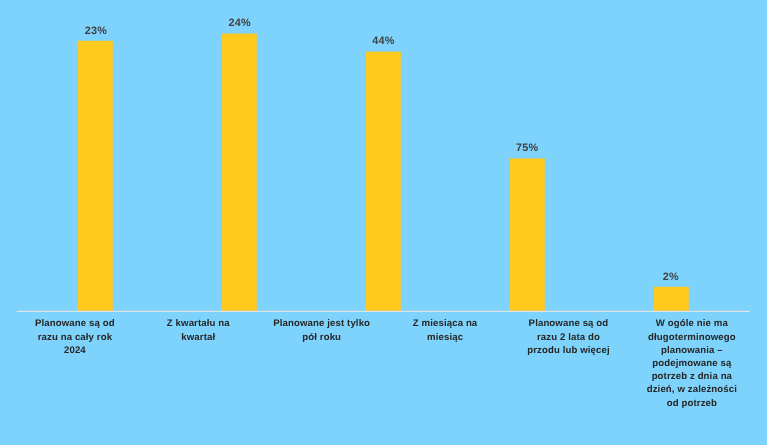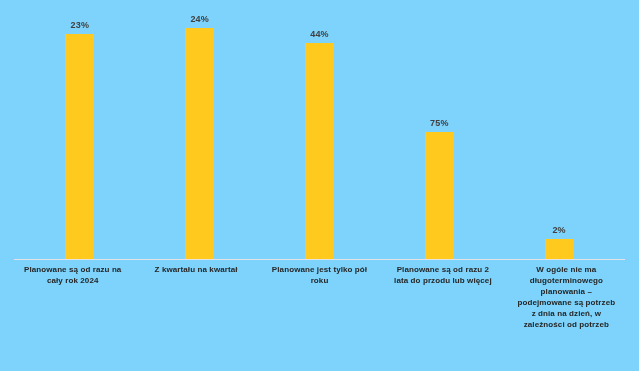--- a/index.html
+++ b/index.html
@@ -134,17 +134,18 @@
 
     </div>
   </div>
 
   <div id="axis-baseline"></div>
 
   <div id="category-row">
     <div class="cat-cell">Planowane są od razu na cały rok 2024</div>
     <div class="cat-cell">Z kwartału na kwartał</div>
     <div class="cat-cell">Planowane jest tylko pół roku</div>
+    <div class="cat-cell">Z miesiąca na miesiąc</div>
     <div class="cat-cell">Planowane są od razu 2 lata do przodu lub więcej</div>
     <div class="cat-cell">W ogóle nie ma długoterminowego planowania – podejmowane są potrzeb z dnia na dzień, w zależności od potrzeb</div>
   </div>
 
 </div>
 
 </body></html>

